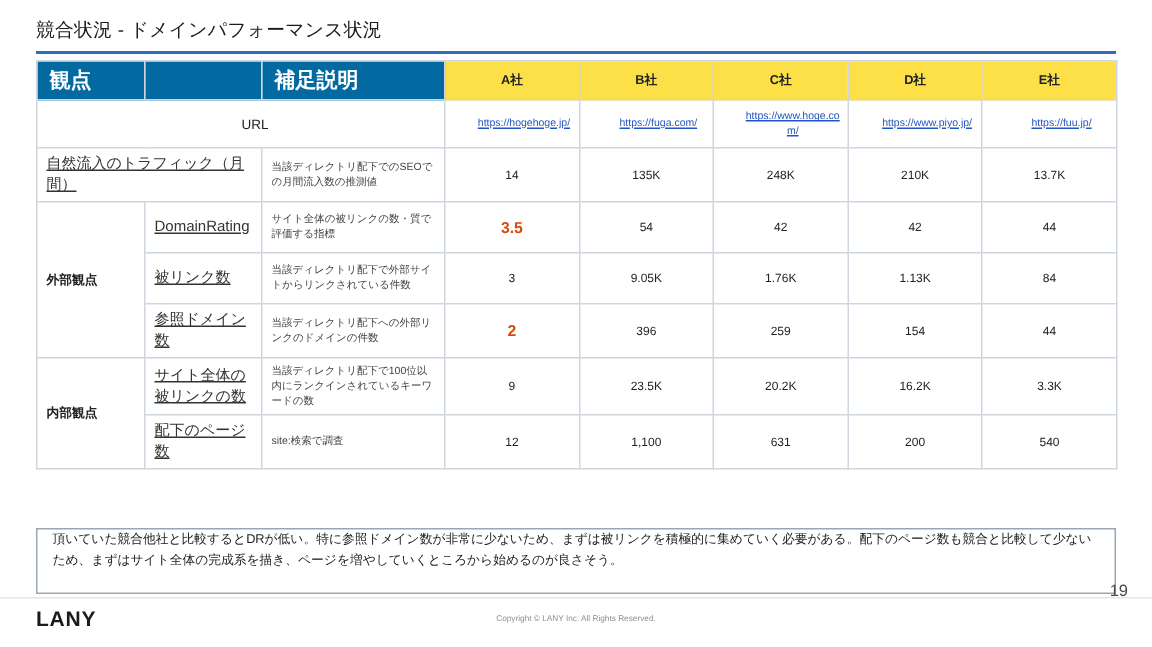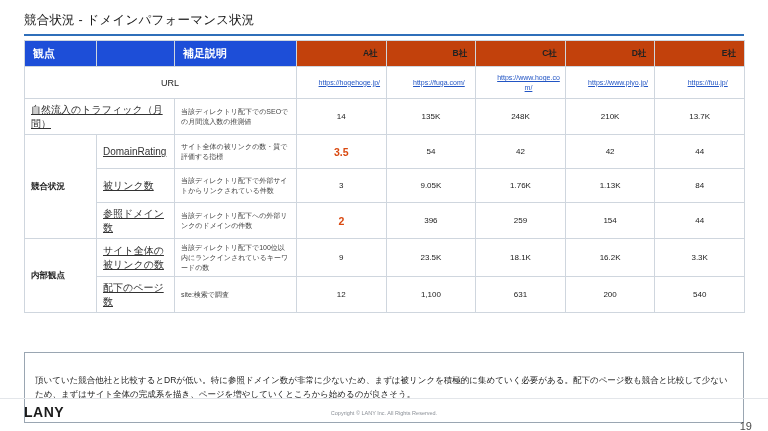--- a/index.html
+++ b/index.html
@@ -42,33 +42,33 @@
   table.main {
     border-collapse: collapse;
     width: 720px;
     table-layout: fixed;
   }
   table.main td, table.main th {
     border: 1px solid #cfd6de;
     vertical-align: middle;
   }
   thead th {
-    background: #1d4ed8;
+    background: #0369a1;
     color: #ffffff;
-    font-size: 11px;
+    font-size: 14px;
     font-weight: bold;
     height: 26px;
     padding: 0 8px;
     text-align: left;
     border: 1px solid #2f6fba;
   }
   thead th.comp {
-    background: #c2410c;
+    background: #fde047;
     color: #222222;
-    text-align: right;
+    text-align: center;
     border: 1px solid #cfd6de;
     font-size: 8.5px;
   }
   .c-view   { width: 72px; }
   .c-item   { width: 78px; }
   .c-desc   { width: 122px; }
   .c-co     { width: 89.6px; }
 
   td.viewcell {
     font-size: 8.5px;
@@ -122,21 +122,21 @@
   .row-h-1 td { height: 34px; }
   .row-h-2 td { height: 34px; }
   
   .summary {
     position: absolute;
     left: 24px; top: 352px;
     width: 720px;
     min-height: 44px;
     background: #ffffff;
     border: 1px solid #9aa6b2;
-    padding: 21px 10px;
+    padding: 0 10px;
     font-size: 8.5px;
     line-height: 1.6;
     color: #1b1b1b;
   }
   
   .footer-rule {
     position: absolute;
     left: 0; top: 398px;
     width: 768px; height: 1px;
     background: #e3e6ea;
@@ -152,21 +152,21 @@
   .copyright {
     position: absolute;
     left: 0; top: 410px;
     width: 768px;
     text-align: center;
     font-size: 5.5px;
     color: #8a8f96;
   }
   .pagenum {
     position: absolute;
-    right: 16px; top: 420px;
+    right: 16px; top: 388px;
     font-size: 11px;
     color: #4a4a4a;
   }
 </style>
 </head>
 <body>
 
 <div class="slide">
 
   <div class="title-wrap">
@@ -212,21 +212,21 @@
           <td class="itemcell" colspan="2">自然流入のトラフィック（月間）</td>
           <td class="desccell">当該ディレクトリ配下でのSEOでの月間流入数の推測値</td>
           <td class="val">14</td>
           <td class="val">135K</td>
           <td class="val">248K</td>
           <td class="val">210K</td>
           <td class="val">13.7K</td>
         </tr>
 
         <tr class="row-h-2">
-          <td class="viewcell" rowspan="3">競合状況</td>
+          <td class="viewcell" rowspan="3">外部観点</td>
           <td class="itemcell">DomainRating</td>
           <td class="desccell">サイト全体の被リンクの数・質で評価する指標</td>
           <td class="val hl">3.5</td>
           <td class="val">54</td>
           <td class="val">42</td>
           <td class="val">42</td>
           <td class="val">44</td>
         </tr>
 
         <tr class="row-h-2">
@@ -248,21 +248,21 @@
           <td class="val">154</td>
           <td class="val">44</td>
         </tr>
 
         <tr class="row-h-2">
           <td class="viewcell" rowspan="2">内部観点</td>
           <td class="itemcell">サイト全体の被リンクの数</td>
           <td class="desccell">当該ディレクトリ配下で100位以内にランクインされているキーワードの数</td>
           <td class="val">9</td>
           <td class="val">23.5K</td>
-          <td class="val">18.1K</td>
+          <td class="val">20.2K</td>
           <td class="val">16.2K</td>
           <td class="val">3.3K</td>
         </tr>
 
         <tr class="row-h-2">
           <td class="itemcell">配下のページ数</td>
           <td class="desccell">site:検索で調査</td>
           <td class="val">12</td>
           <td class="val">1,100</td>
           <td class="val">631</td>

